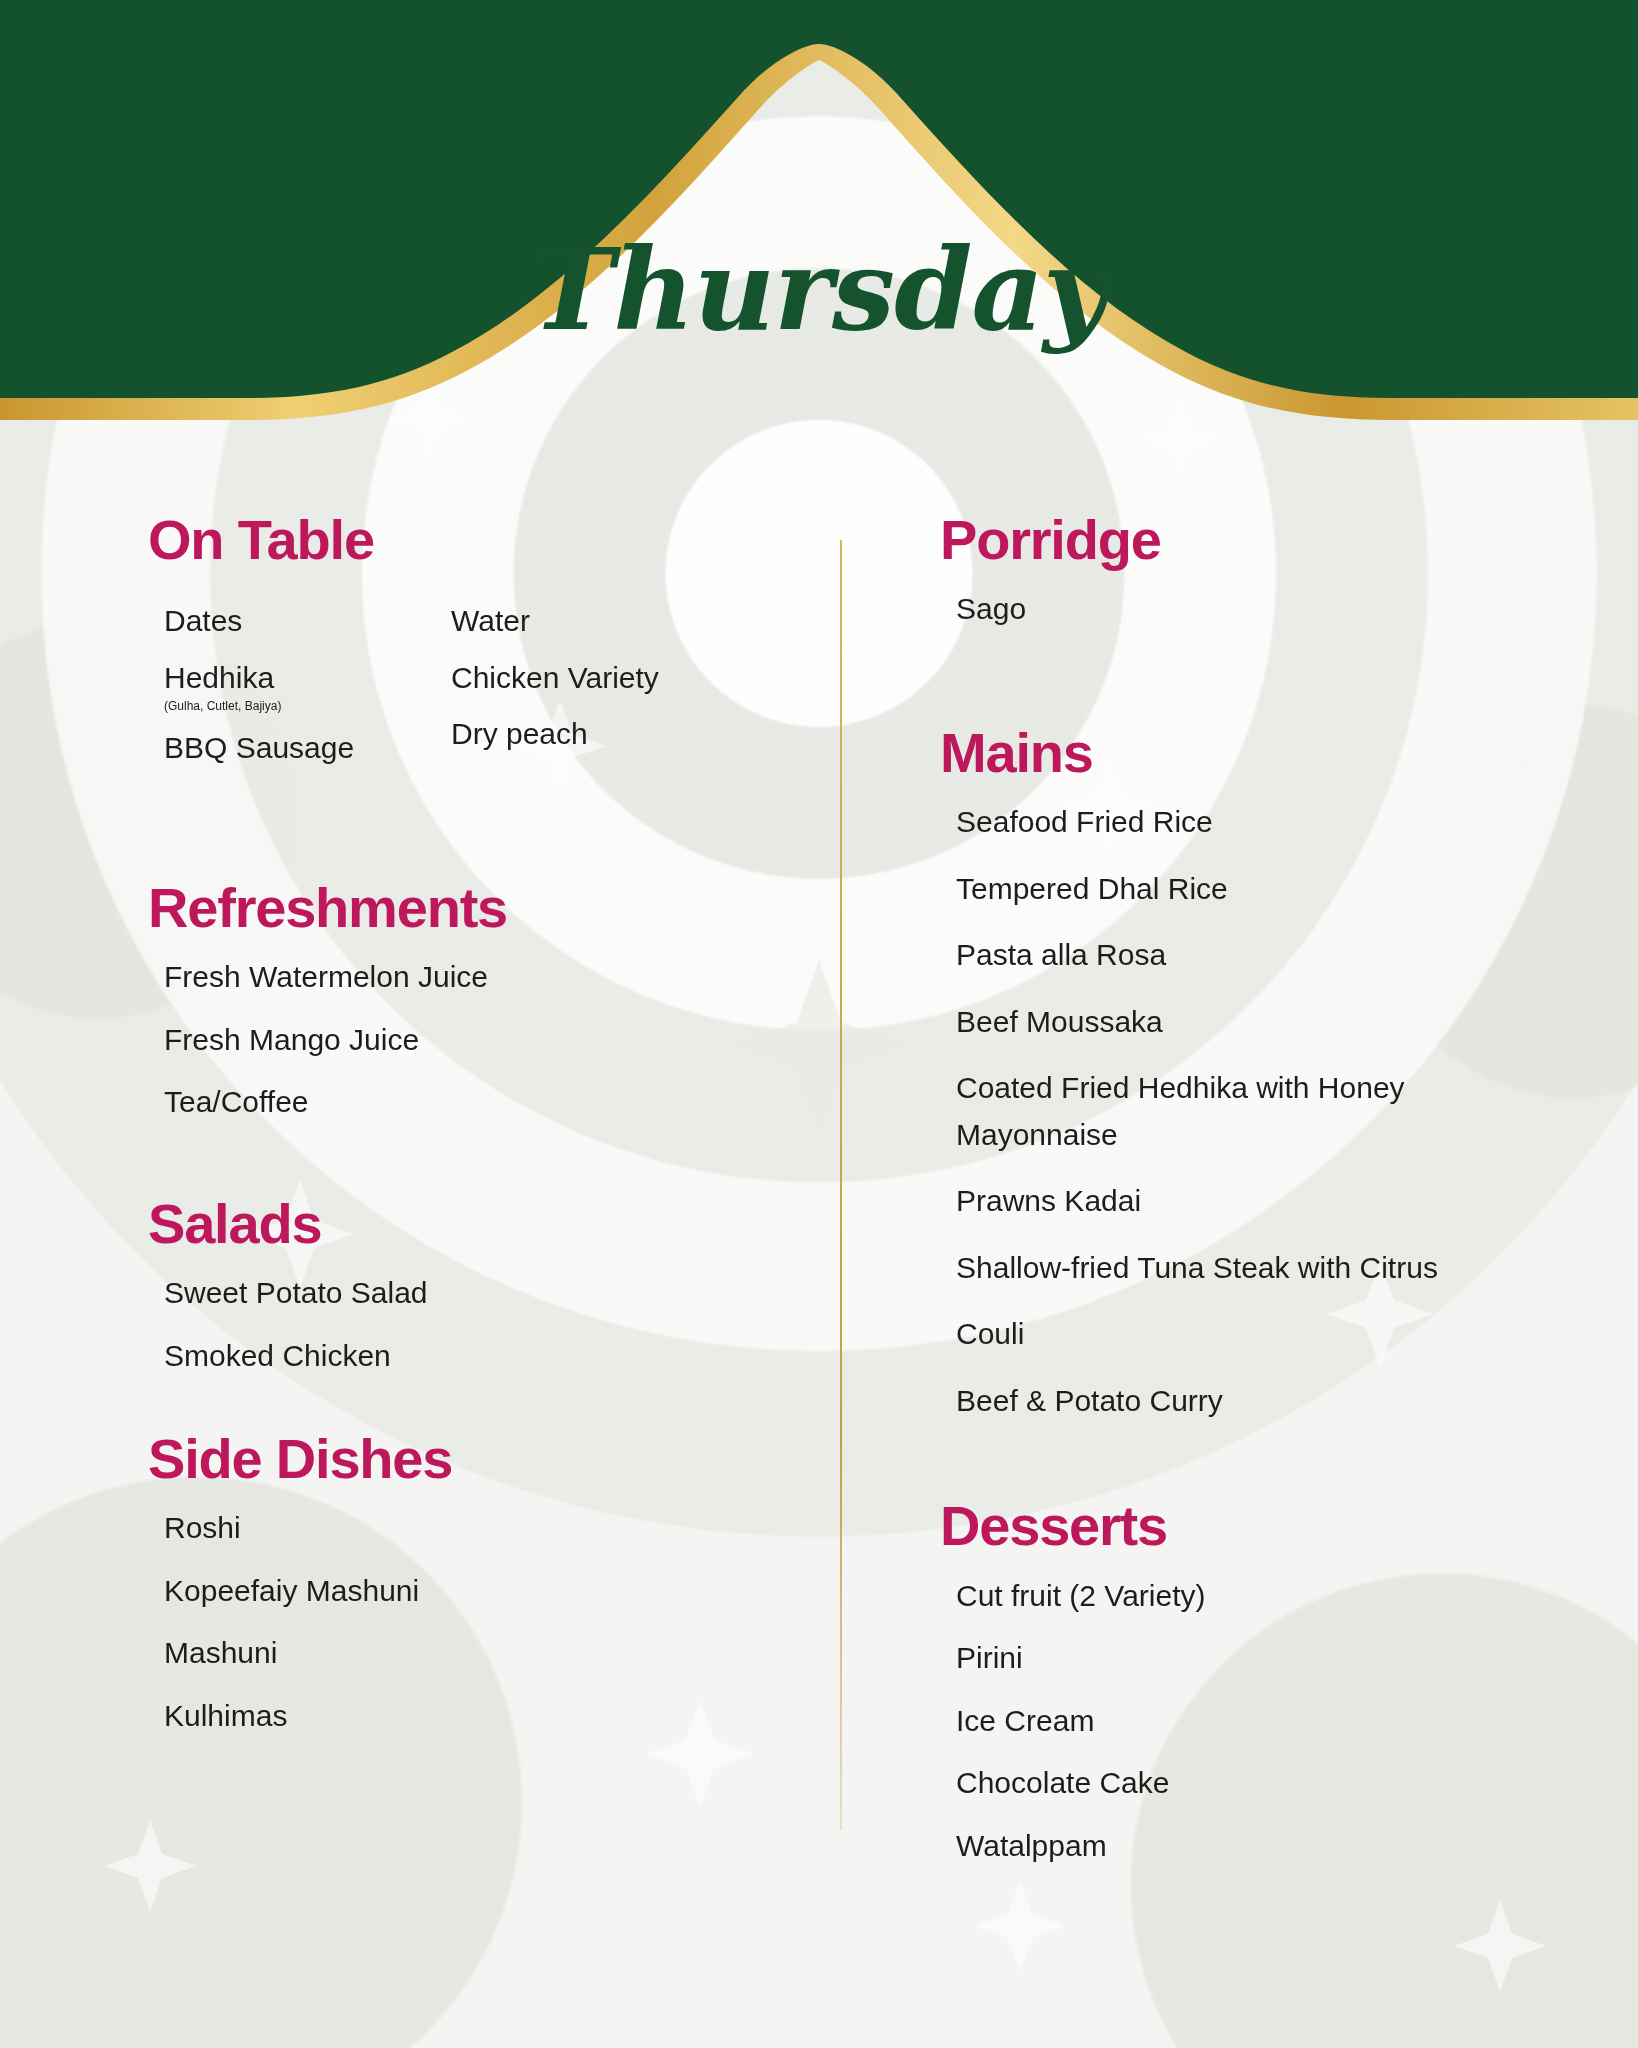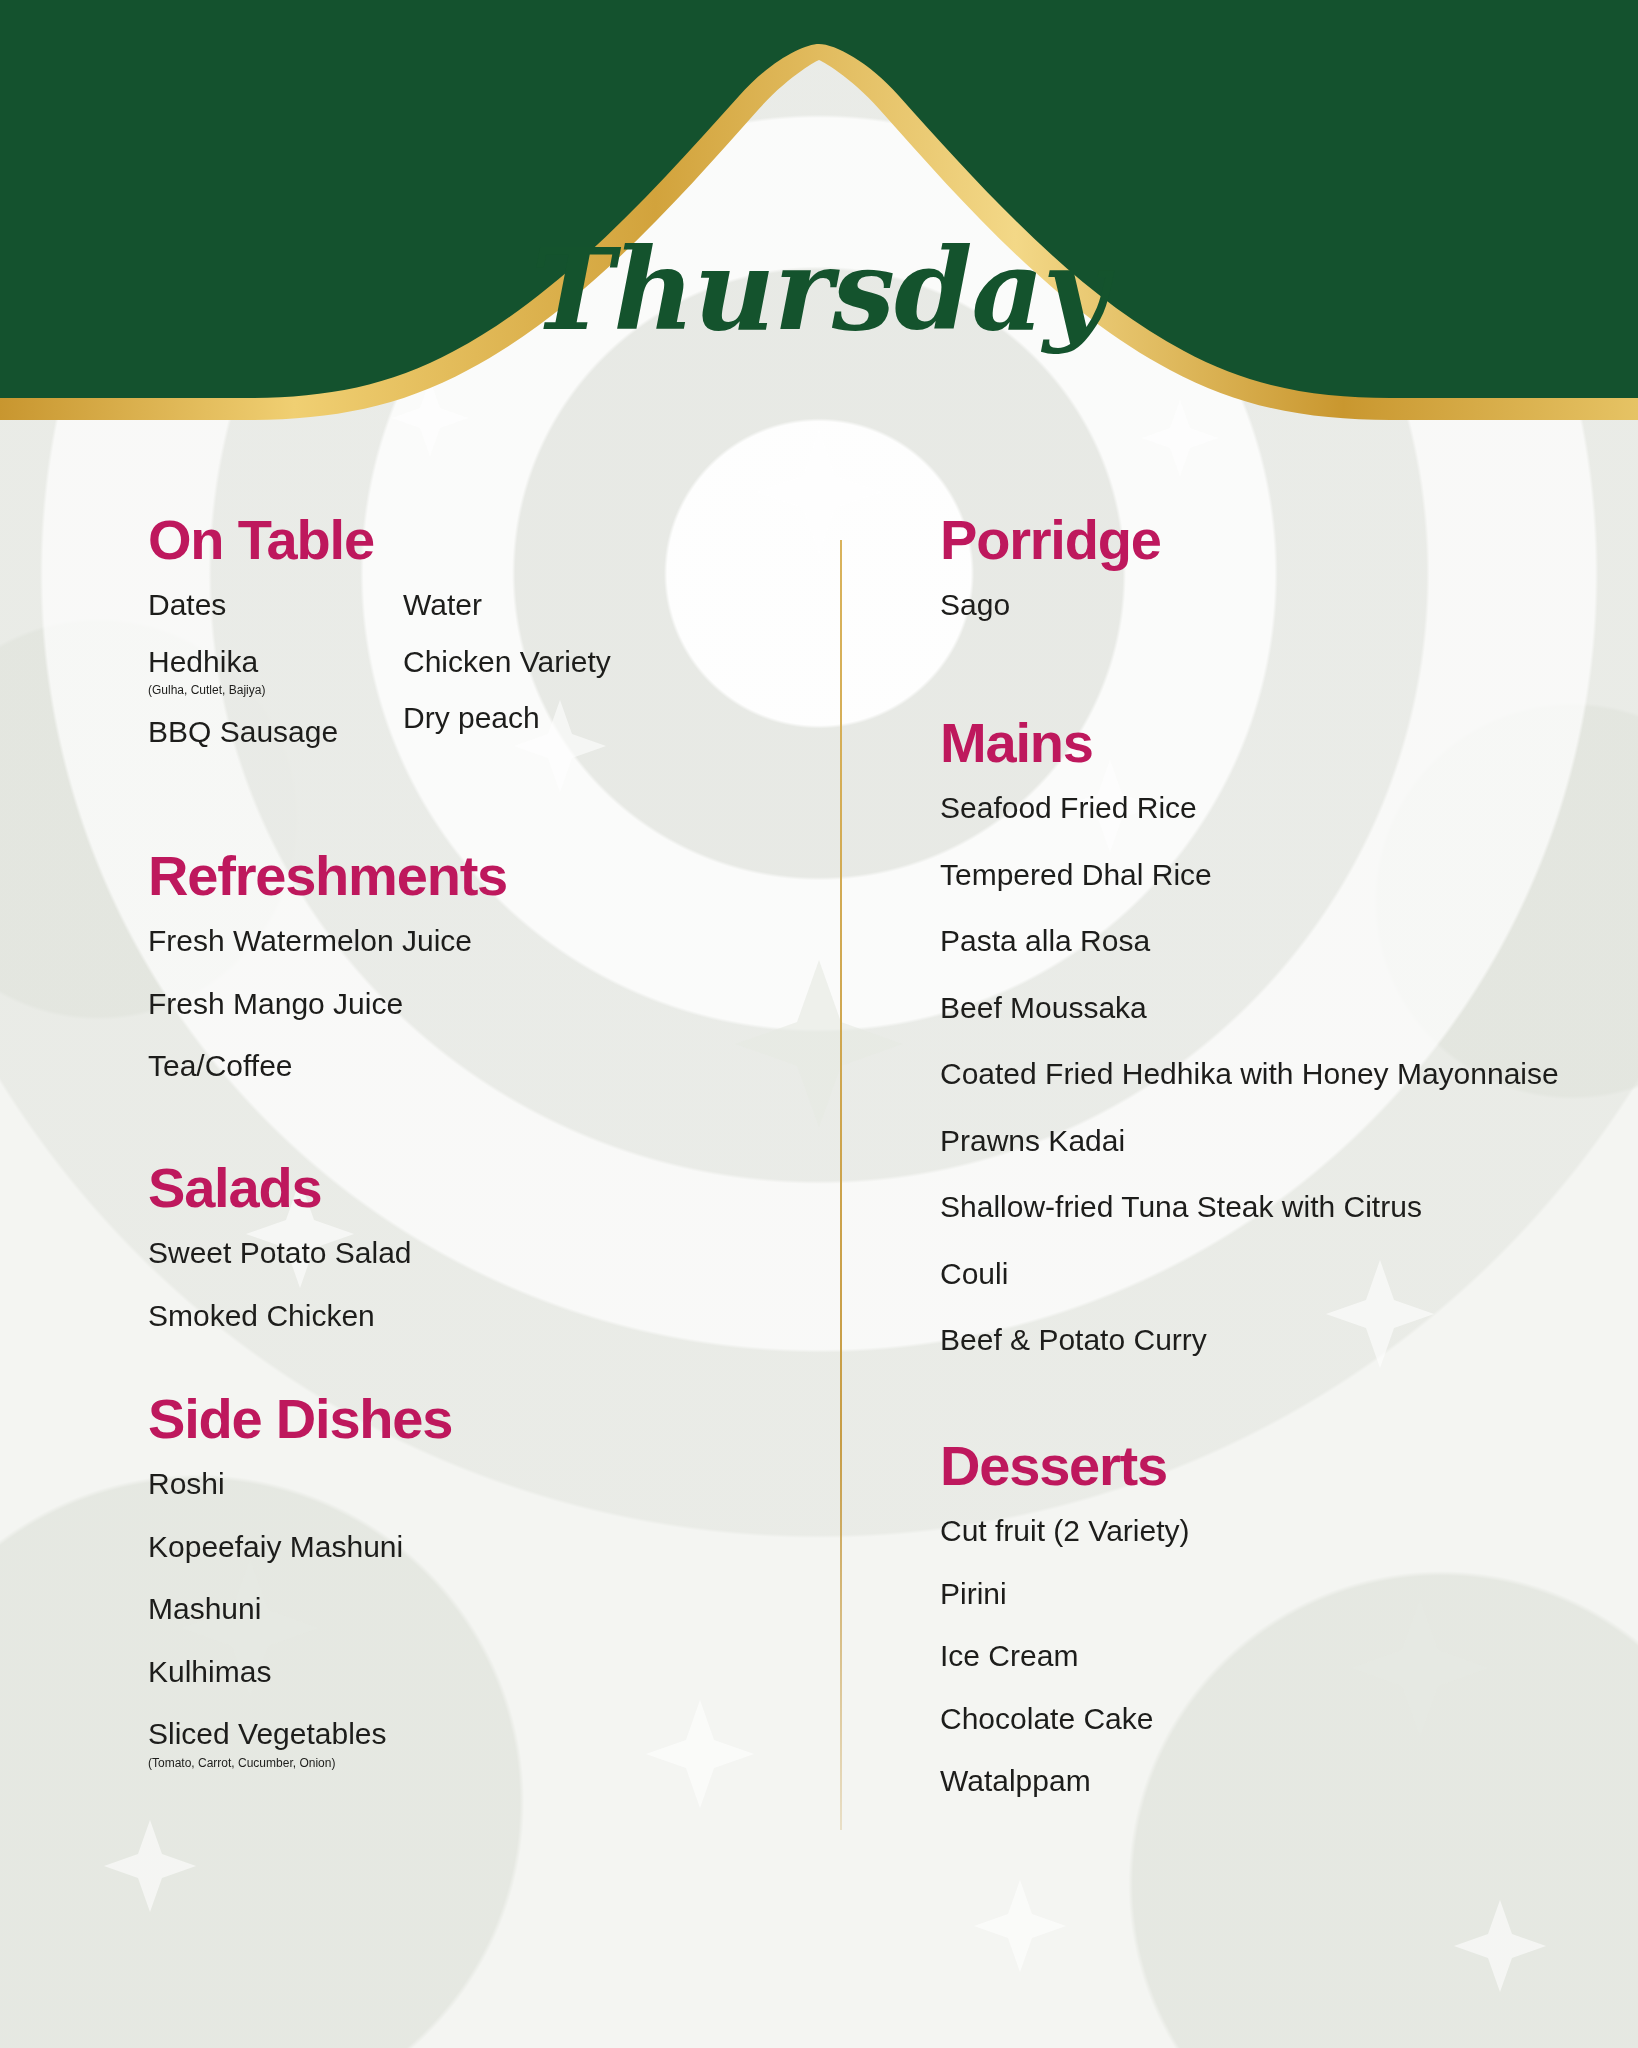--- a/index.html
+++ b/index.html
@@ -100,21 +100,21 @@
   h2.section-title {
     margin: 0 0 12px 0;
     font-family: "Liberation Sans", sans-serif;
     font-weight: bold;
     font-size: 56px;
     line-height: 1.08;
     color: #be185d;
     letter-spacing: -1.2px;
   }
 
-  .items { margin: 0; padding: 0; list-style: none; }
+  .items { margin: 16px; padding: 0; list-style: none; }
   .item {
     font-size: 30px;
     line-height: 1.55;
     color: #1d1d1b;
     margin-bottom: 10px;
   }
   .item .sub {
     display: block;
     font-size: 12px;
     line-height: 1.3;
@@ -279,24 +279,20 @@
           </li>
           <li class="item">
             <span>Kopeefaiy Mashuni</span>
           </li>
           <li class="item">
             <span>Mashuni</span>
           </li>
           <li class="item">
             <span>Kulhimas</span>
           </li>
-          <li class="item">
-            <span>Sliced Vegetables</span>
-            <span class="sub">(Tomato, Carrot, Cucumber, Onion)</span>
-          </li>
         </ul>
       </div>
 
     </div>
 
     <div class="col col-right">
 
       <div class="section">
         <h2 class="section-title">Porridge</h2>
         <ul class="items">

